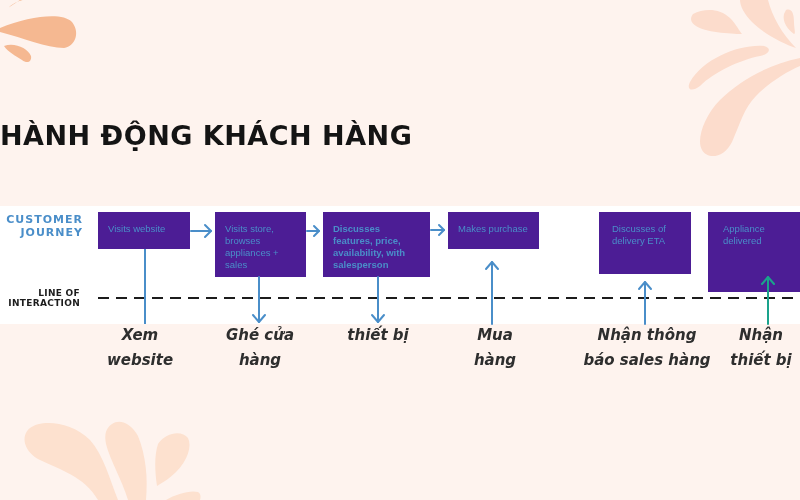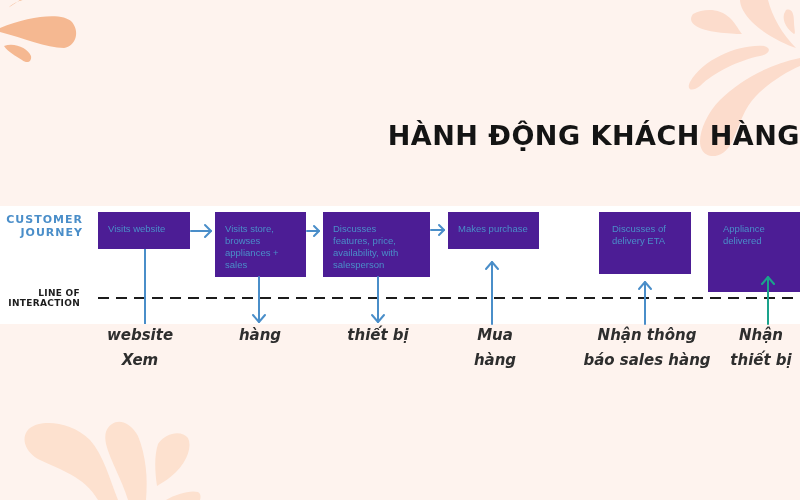--- a/index.html
+++ b/index.html
@@ -3,21 +3,21 @@
 <meta charset="utf-8">
 <style>
   html, body { margin:0; padding:0; }
   body {
     width:800px; height:500px; overflow:hidden; position:relative;
     background:#fef3ee;
     font-family:"Liberation Sans", sans-serif;
   }
   .deco { position:absolute; left:0; top:0; }
   .title {
-    position:absolute; left:0; top:120px; width:800px; text-align:right;
+    position:absolute; left:0; top:120px; width:800px; text-align:left;
     font-family:"DejaVu Sans", sans-serif; font-weight:bold;
     font-size:27px; letter-spacing:0.5px; color:#141414;
   }
   .panel {
     position:absolute; left:0; top:206px; width:800px; height:118px; background:#ffffff;
   }
   .lane-label {
     position:absolute; text-align:right; font-weight:bold; line-height:1.15;
     font-family:"DejaVu Sans", sans-serif;
   }
@@ -63,21 +63,21 @@
   <div>CUSTOMER</div>
   <div>JOURNEY</div>
 </div>
 <div class="lane-label lane-interaction">
   <div>LINE OF</div>
   <div>INTERACTION</div>
 </div>
 
 <div class="box" style="left:98px; top:212px; width:92px; height:37px;">Visits website</div>
 <div class="box" style="left:215px; top:212px; width:91px; height:65px; padding-right:10px;">Visits store, browses appliances + sales</div>
-<div class="box" style="left:323px; top:212px; width:107px; height:65px; padding-right:20px;">Discusses features, price, availability, with salesperson</div>
+<div class="box" style="left:323px; top:212px; width:107px; height:65px; padding-right:20px;font-weight:bold;">Discusses features, price, availability, with salesperson</div>
 <div class="box" style="left:448px; top:212px; width:91px; height:37px;">Makes purchase</div>
 <div class="box" style="left:599px; top:212px; width:92px; height:62px; padding-left:13px; padding-right:20px;">Discusses of delivery ETA</div>
 <div class="box" style="left:708px; top:212px; width:92px; height:80px; padding-left:15px; padding-right:24px;">Appliance delivered</div>
 
 <svg class="overlay" width="800" height="500" viewBox="0 0 800 500">
   <g stroke="#1c1c1c" stroke-width="2.2" stroke-dasharray="11,7">
     <line x1="98" y1="298" x2="800" y2="298"></line>
   </g>
 
   <g stroke="#4a8ec9" stroke-width="2" fill="none" stroke-linecap="round" stroke-linejoin="round">
@@ -112,24 +112,25 @@
     <line x1="645" y1="282" x2="645" y2="324"></line>
       <polyline points="639,289 645,282 651,289"></polyline>
   </g>
   <g stroke="#1aa38c" stroke-width="2" fill="none" stroke-linecap="round" stroke-linejoin="round">
     <line x1="768" y1="277" x2="768" y2="324"></line>
       <polyline points="762,284 768,277 774,284"></polyline>
   </g>
 </svg>
 
 <div class="step-label" style="left:85px; top:323px; width:110px;">
+  <span>Xem</span>
   <span>website</span>
-  <span>Xem</span>
 </div>
 <div class="step-label" style="left:205px; top:323px; width:110px;">
+  <span>Ghé cửa</span>
   <span>hàng</span>
 </div>
 <div class="step-label" style="left:318px; top:323px; width:120px;">
   <span>thiết bị</span>
 </div>
 <div class="step-label" style="left:440px; top:323px; width:110px;">
   <span>Mua</span>
   <span>hàng</span>
 </div>
 <div class="step-label" style="left:572px; top:323px; width:150px;">

